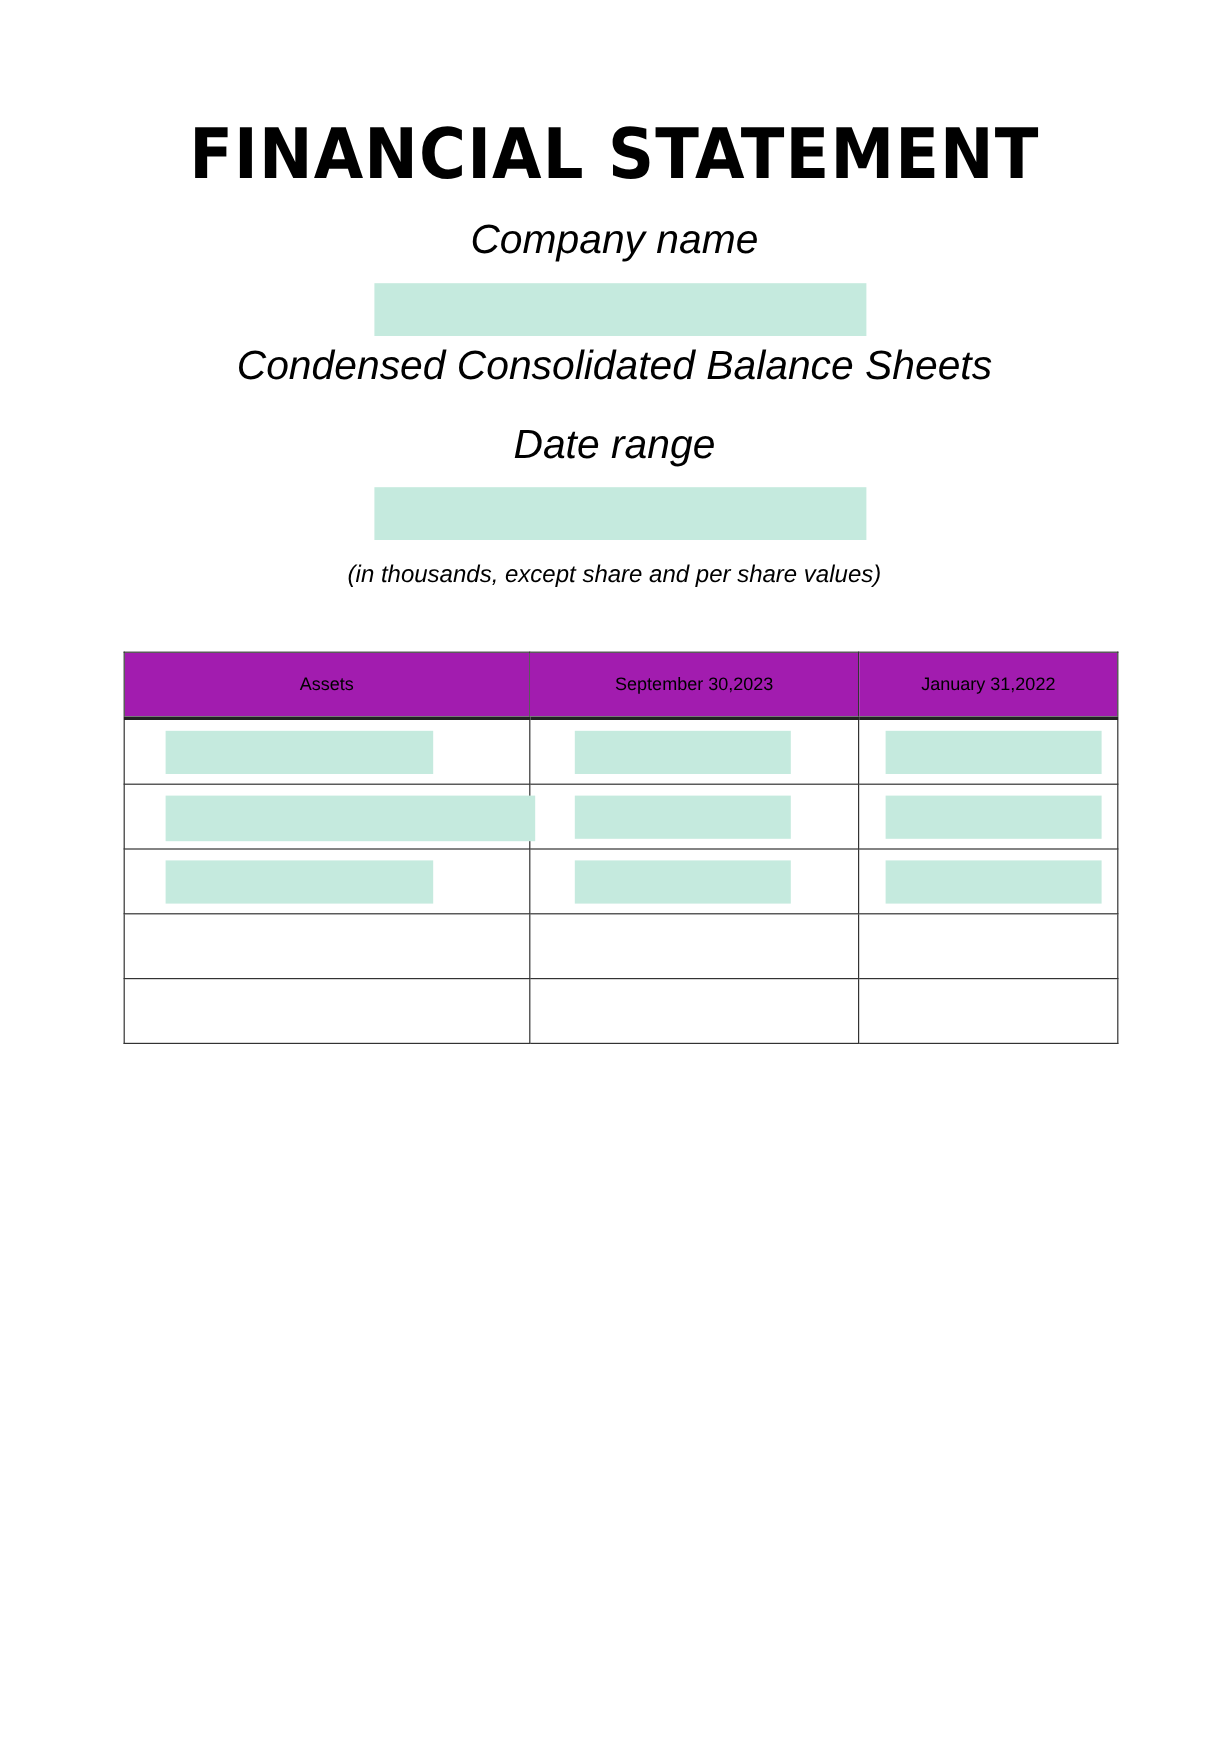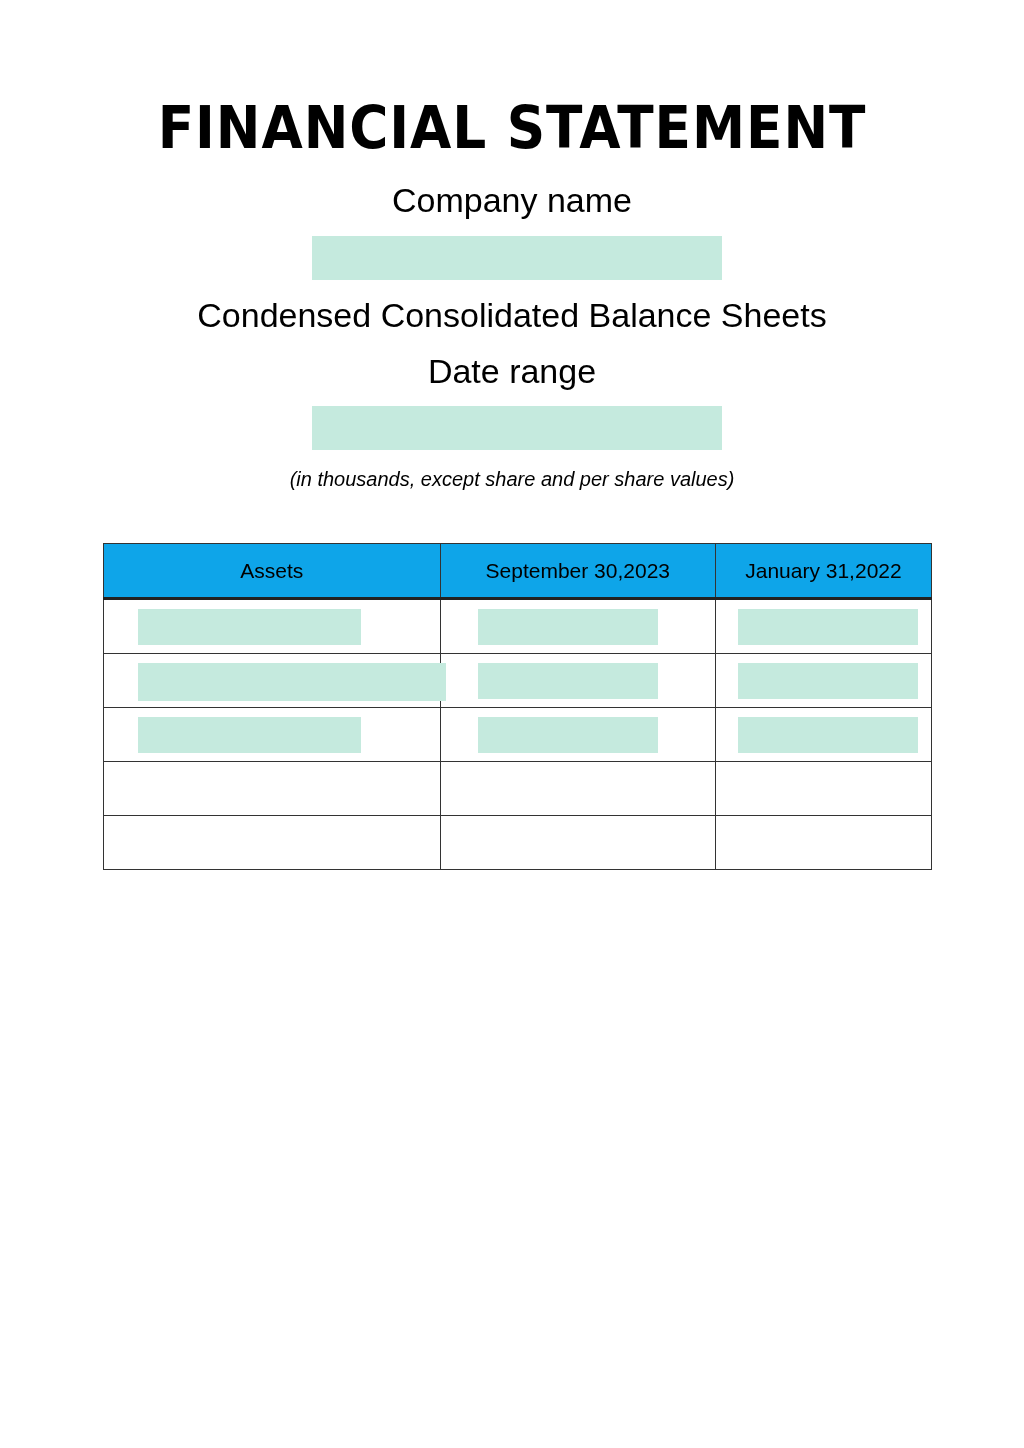--- a/index.html
+++ b/index.html
@@ -9,57 +9,57 @@
     font-family: "Liberation Sans", sans-serif; color: #000;
   }
   .title {
     position: absolute; left: 0; width: 1024px; top: 92px;
     text-align: center; font-family: "DejaVu Sans", sans-serif;
     font-weight: 900; font-size: 58px; letter-spacing: 1px;
     transform: scaleX(0.92); line-height: 72px;
   }
   .line {
     position: absolute; left: 0; width: 1024px; text-align: center;
-    font-size: 34px; line-height: 40px;
+    font-size: 34px; line-height: 40px; font-style: italic;
   }
   .fill-field {
     position: absolute; left: 312px; width: 410px; height: 44px;
     background: #c5eade; border: none;
   }
   .note {
     position: absolute; left: 0; width: 1024px; top: 467px;
     text-align: center; font-size: 20px; line-height: 24px; font-style: italic;
   }
   table {
     position: absolute; left: 103px; top: 543px;
     border-collapse: collapse; width: 829px;
   }
   th, td { border: 1.5px solid #333; padding: 0; position: relative; }
   th {
-    background: #0ea5e9; height: 53px; font-weight: normal;
-    font-size: 21px; text-align: center; border-bottom: 3px solid #222;
+    background: #a21caf; height: 53px; font-weight: normal;
+    font-size: 15px; text-align: center; border-bottom: 3px solid #222;
   }
   td { height: 53px; }
   .col1 { width: 359px; }
   .col2 { width: 289px; }
   .col3 { width: 227px; }
   .cell-fill {
     position: absolute; top: 9px; height: 36px; background: #c5eade;
   }
 </style>
 </head>
 <body>
 
 <div>
   <div class="title">FINANCIAL STATEMENT</div>
 
   <div class="line" style="top:180px;">Company name</div>
   <div class="fill-field" style="top:236px;"></div>
 
-  <div class="line" style="top:295px;">Condensed Consolidated Balance Sheets</div>
+  <div class="line" style="top:285px;">Condensed Consolidated Balance Sheets</div>
   <div class="line" style="top:351px;">Date range</div>
   <div class="fill-field" style="top:406px;"></div>
 
   <div class="note">(in thousands, except share and per share values)</div>
 
   <table>
     <thead>
       <tr>
         <th class="col1">Assets</th>
         <th class="col2">September 30,2023</th>

